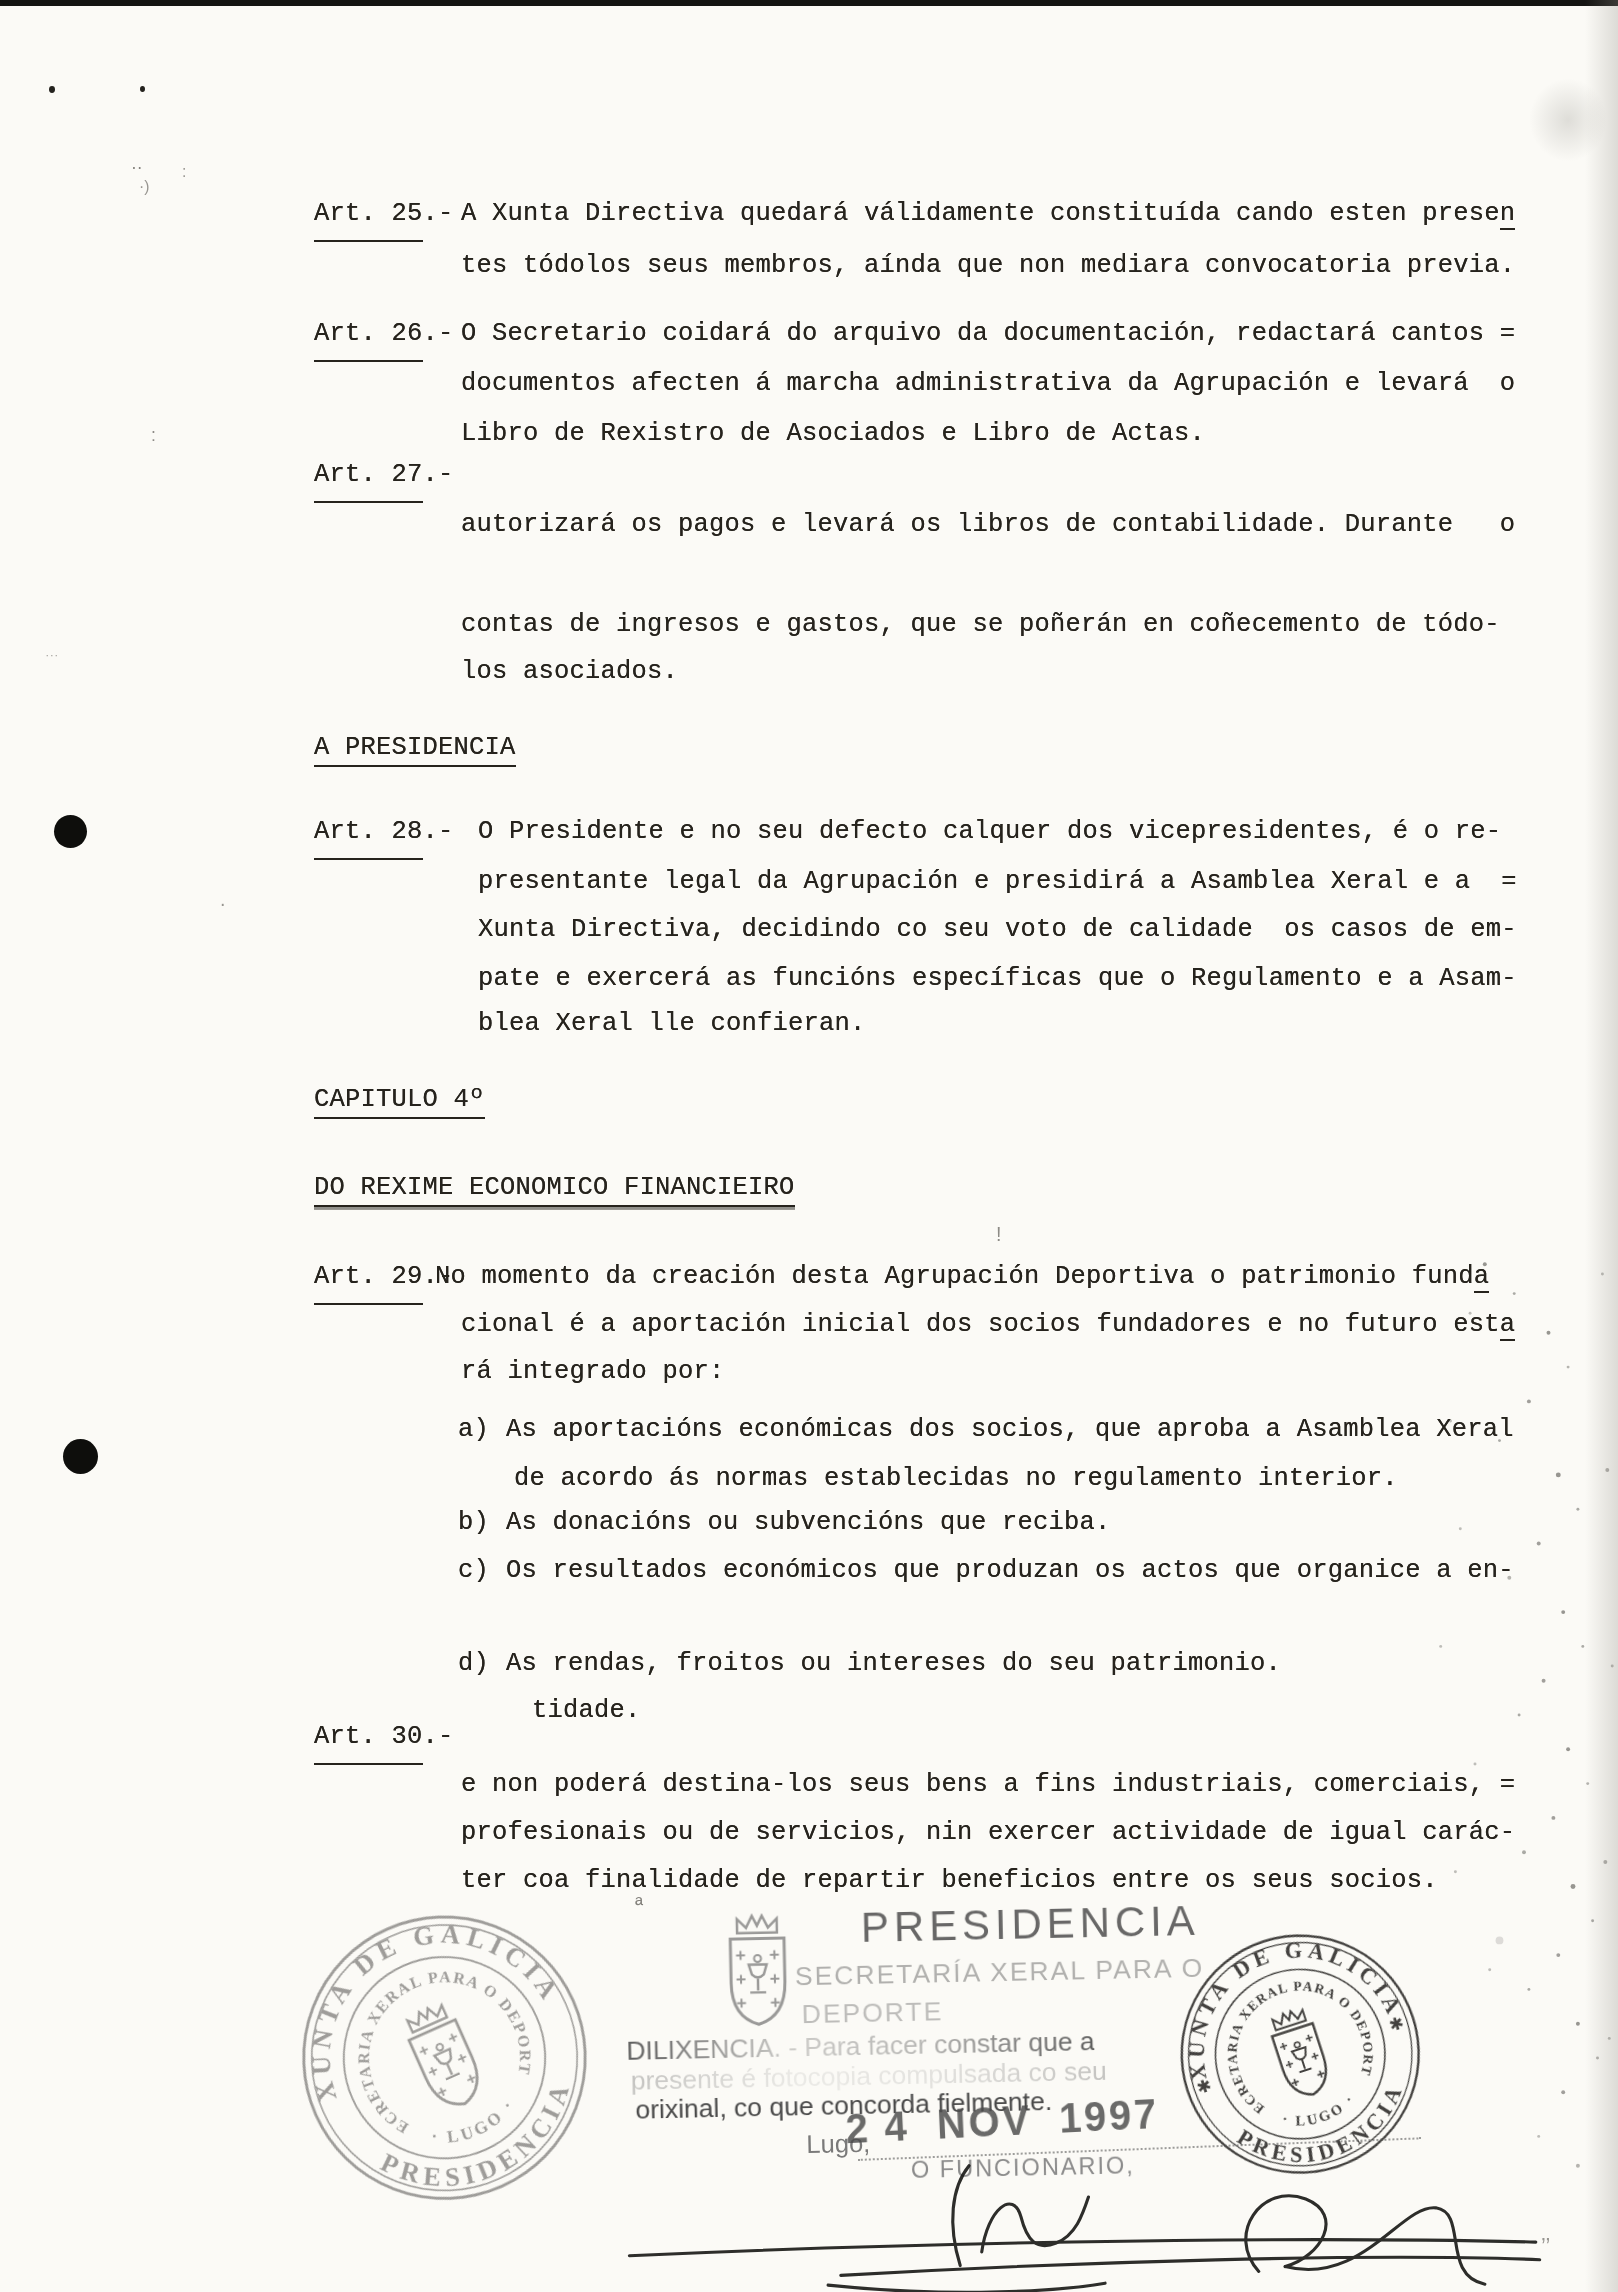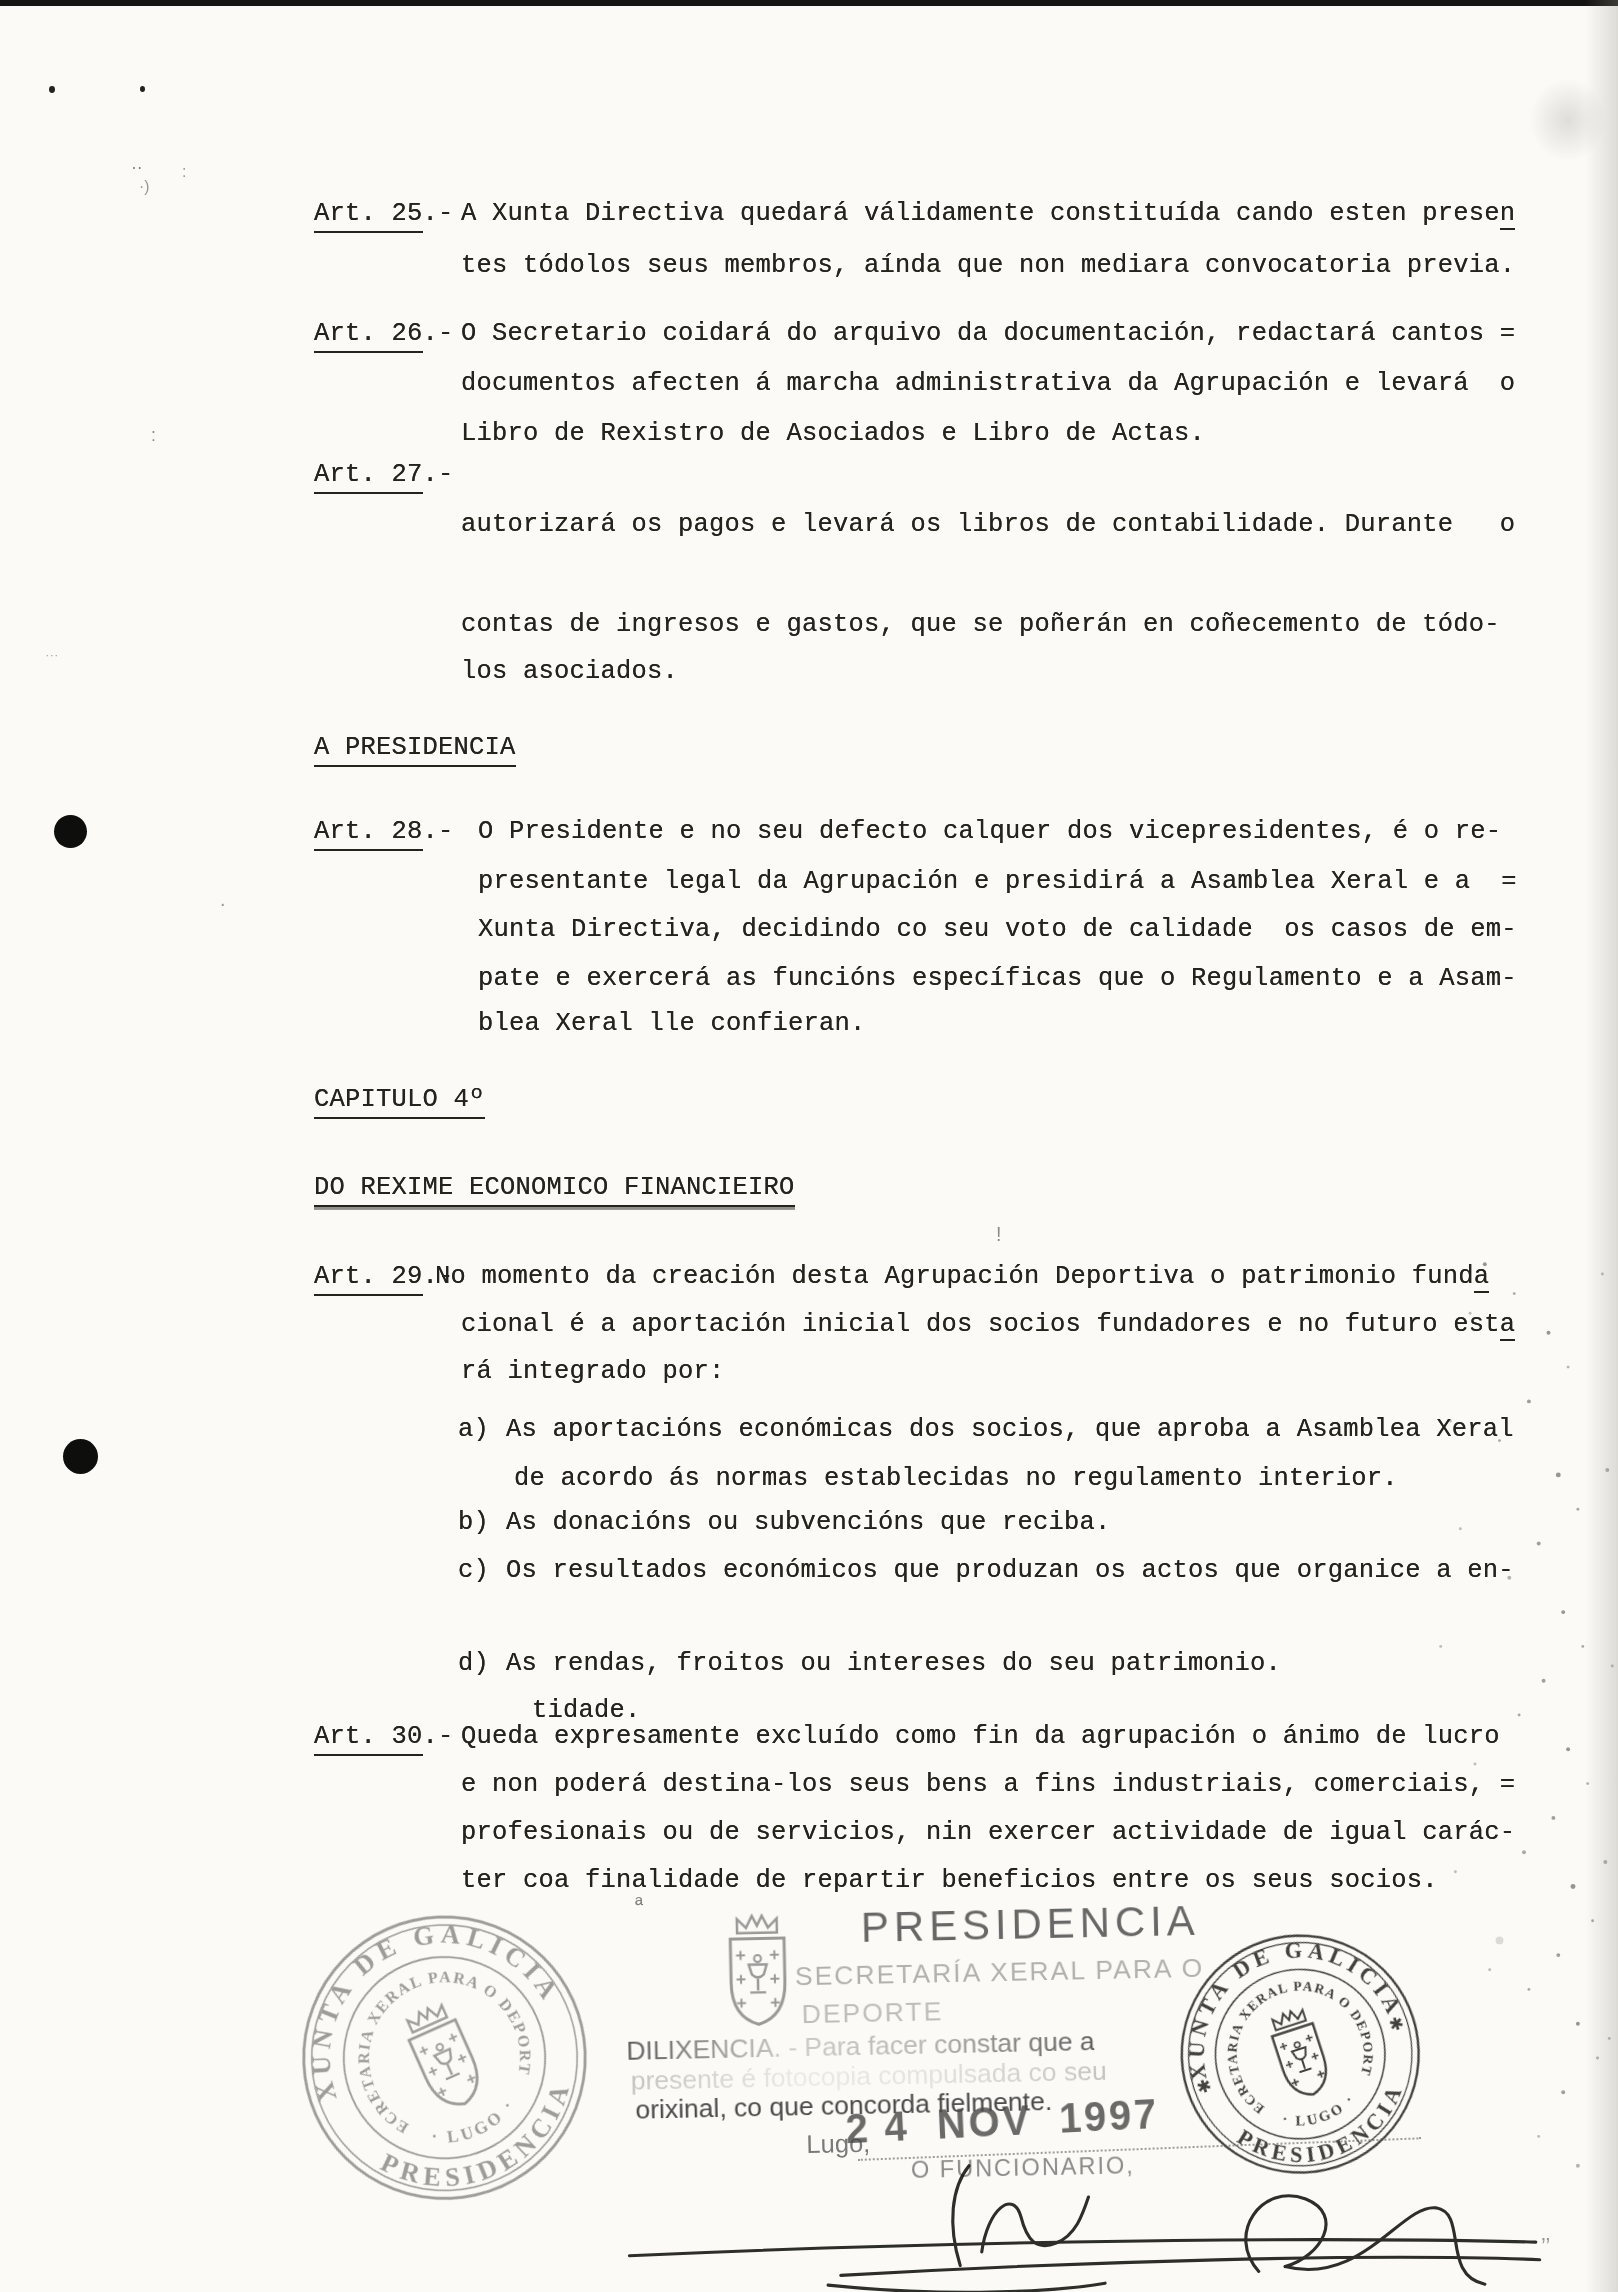--- a/index.html
+++ b/index.html
@@ -18,21 +18,21 @@
     background:radial-gradient(ellipse at center, rgba(120,118,110,.22), rgba(120,118,110,0) 70%);
   }
   .hole { position:absolute; border-radius:50%; background:#0e0e0c; }
   .inkdot { position:absolute; border-radius:50%; background:#24221e; }
 
   .tl {
     position:absolute; white-space:pre; font-size:25.5px; line-height:29px;
     color:#26231d; letter-spacing:0.2px;
     text-shadow:0 0 0.5px rgba(38,35,29,.85);
   }
-  .art-num { border-bottom:2px solid #26231d; padding-bottom:3px; }
+  .art-num { border-bottom:2px solid #26231d; padding-bottom:12px; }
   .uch { border-bottom:2px solid #26231d; }
   .hl { border-bottom:2px solid #26231d; padding-bottom:2.9px; display:inline-block; }
   .hl-double { border-bottom:2px solid #26231d; box-shadow:0 2.9px 0 rgba(38,35,29,.5); padding-bottom:2.9px; display:inline-block; }
 
   .mark { position:absolute; color:#35322c; font-family:"Liberation Sans",sans-serif; }
 
   
   .seal { position:absolute; }
   .seal svg { overflow:visible; }
   .seal-left  { color:#4a4846; opacity:.52; filter:blur(0.5px); transform:rotate(-24deg); }
@@ -132,21 +132,20 @@
   <div class="tl" style="left:506px;top:1508px;"><span>As donacións ou subvencións que reciba.</span></div>
 
   <div class="tl" style="left:458px;top:1556px;"><span>c)</span></div>
   <div class="tl" style="left:506px;top:1556px;"><span>Os resultados económicos que produzan os actos que organice a en-</span></div>
   <div class="tl" style="left:532px;top:1696px;"><span>tidade.</span></div>
 
   <div class="tl" style="left:458px;top:1649px;"><span>d)</span></div>
   <div class="tl" style="left:506px;top:1649px;"><span>As rendas, froitos ou intereses do seu patrimonio.</span></div>
 
   <div class="tl" style="left:314px;top:1722px;"><span class="art-num">Art. 30</span><span>.- </span></div>
-  <div class="tl" style="left:461px;top:1722px;"><span>Queda expresamente excluído como fin da agrupación o ánimo de lucro</span></div>
   <div class="tl" style="left:461px;top:1770px;"><span>e non poderá destina-los seus bens a fins industriais, comerciais, =</span></div>
   <div class="tl" style="left:461px;top:1818px;"><span>profesionais ou de servicios, nin exercer actividade de igual carác-</span></div>
   <div class="tl" style="left:461px;top:1866px;"><span>ter coa finalidade de repartir beneficios entre os seus socios.</span></div>
 
   <div class="seal seal-left" style="left:291px;top:1903px;">
     <svg width="309" height="309" viewBox="0 0 270 270">
       <defs>
         <path id="arc-ot" d="M 35.4 143.7 A 100 100 0 1 1 234.6 143.7"></path>
         <path id="arc-ob" d="M 23 135 A 112 112 0 0 0 247 135"></path>
         <path id="arc-it" d="M 80.9 172.9 A 66 66 0 1 1 189.1 172.9"></path>

